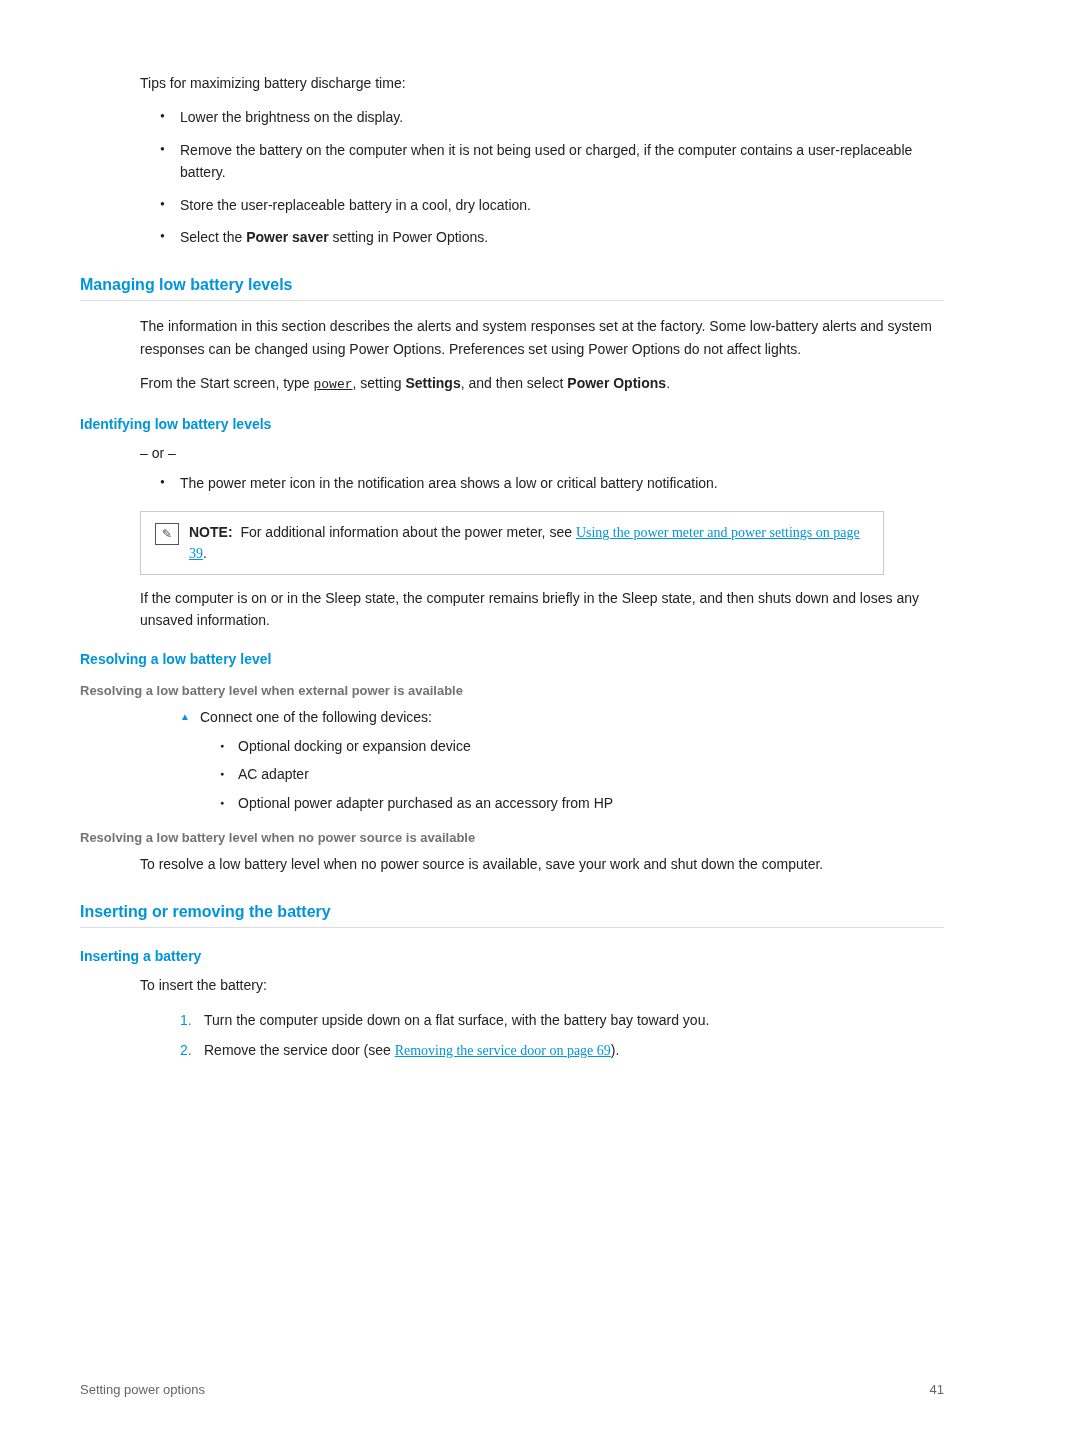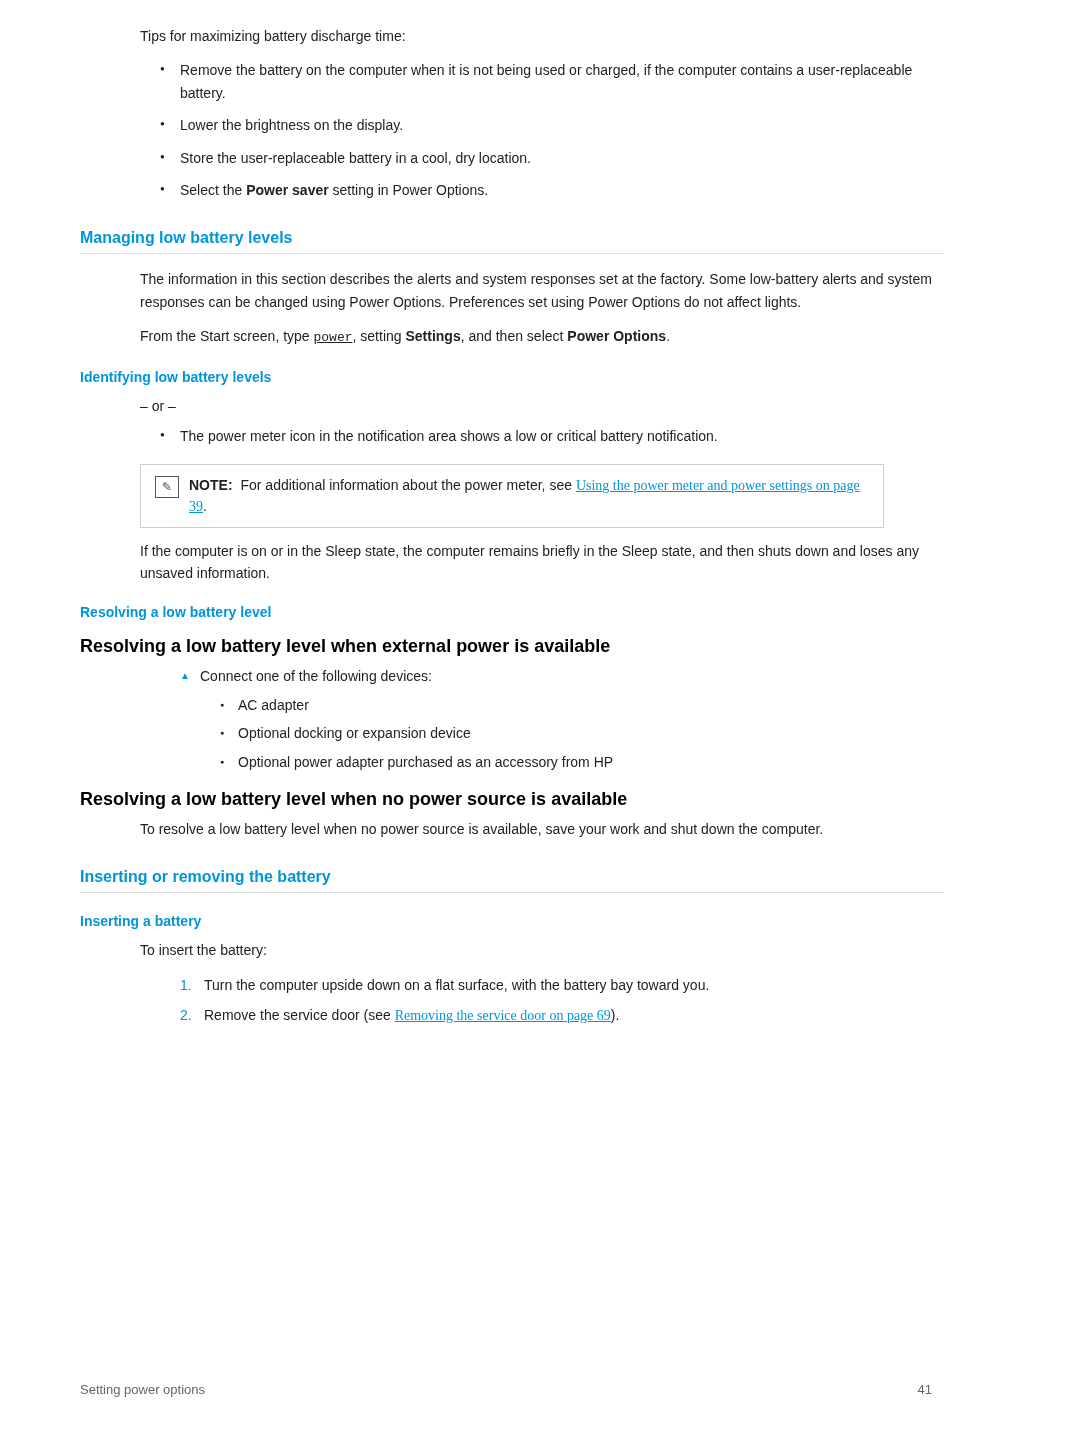--- a/index.html
+++ b/index.html
@@ -13,21 +13,21 @@
       font-family: Arial, sans-serif;
       font-size: 14px;
       color: #222222;
       padding: 0;
     }
 
     .page {
       width: 1024px;
       min-height: 1437px;
       background: #ffffff;
-      padding: 25px 80px 80px 80px;
+      padding: 72px 80px 80px 80px;
       position: relative;
     }
 
     .content {
       max-width: 920px;
       margin: 0 auto;
     }
 
     
     .intro-text {
@@ -74,23 +74,23 @@
 
     .section-heading-medium {
       font-size: 14px;
       font-weight: bold;
       color: #0095d9;
       margin-top: 20px;
       margin-bottom: 10px;
     }
 
     .section-heading-small {
-      font-size: 18px;
+      font-size: 13px;
       font-weight: bold;
-      color: #000000;
+      color: #737373;
       margin-top: 16px;
       margin-bottom: 8px;
     }
 
     
     .body-para {
       padding-left: 60px;
       margin-bottom: 12px;
       line-height: 1.6;
       color: #222;
@@ -218,21 +218,21 @@
       position: absolute;
       left: 0;
       color: #0095d9;
       font-weight: normal;
     }
 
     
     .footer {
       position: absolute;
       bottom: 40px;
-      right: 92px;
+      right: 80px;
       color: #666;
       font-size: 13px;
     }
 
     .footer-left {
       position: absolute;
       bottom: 40px;
       left: 80px;
       color: #666;
       font-size: 13px;
@@ -241,24 +241,24 @@
 </head>
 <body>
 
 <div class="page">
   <div class="content">
 
     <p class="intro-text">Tips for maximizing battery discharge time:</p>
 
     <ul class="bullet-list">
       <li>
+        <span>Lower the brightness on the display.</span>
+      </li>
+      <li>
         <span>Remove the battery on the computer when it is not being used or charged, if the computer contains a user-replaceable battery.</span>
-      </li>
-      <li>
-        <span>Lower the brightness on the display.</span>
       </li>
       <li>
         <span>Store the user-replaceable battery in a cool, dry location.</span>
       </li>
       <li>
         <span>Select the <strong>Power saver</strong> setting in Power Options.</span>
       </li>
     </ul>
 
     <h2 class="section-heading-large">Managing low battery levels</h2>
@@ -293,24 +293,24 @@
 
     <h3 class="section-heading-medium">Resolving a low battery level</h3>
 
     <h4 class="section-heading-small">Resolving a low battery level when external power is available</h4>
 
     <ul class="triangle-list">
       <li>
         <span>Connect one of the following devices:</span>
         <ul class="sub-bullet-list">
           <li>
-            <span>AC adapter</span>
+            <span>Optional docking or expansion device</span>
           </li>
           <li>
-            <span>Optional docking or expansion device</span>
+            <span>AC adapter</span>
           </li>
           <li>
             <span>Optional power adapter purchased as an accessory from HP</span>
           </li>
         </ul>
       </li>
     </ul>
 
     <h4 class="section-heading-small">Resolving a low battery level when no power source is available</h4>
 

